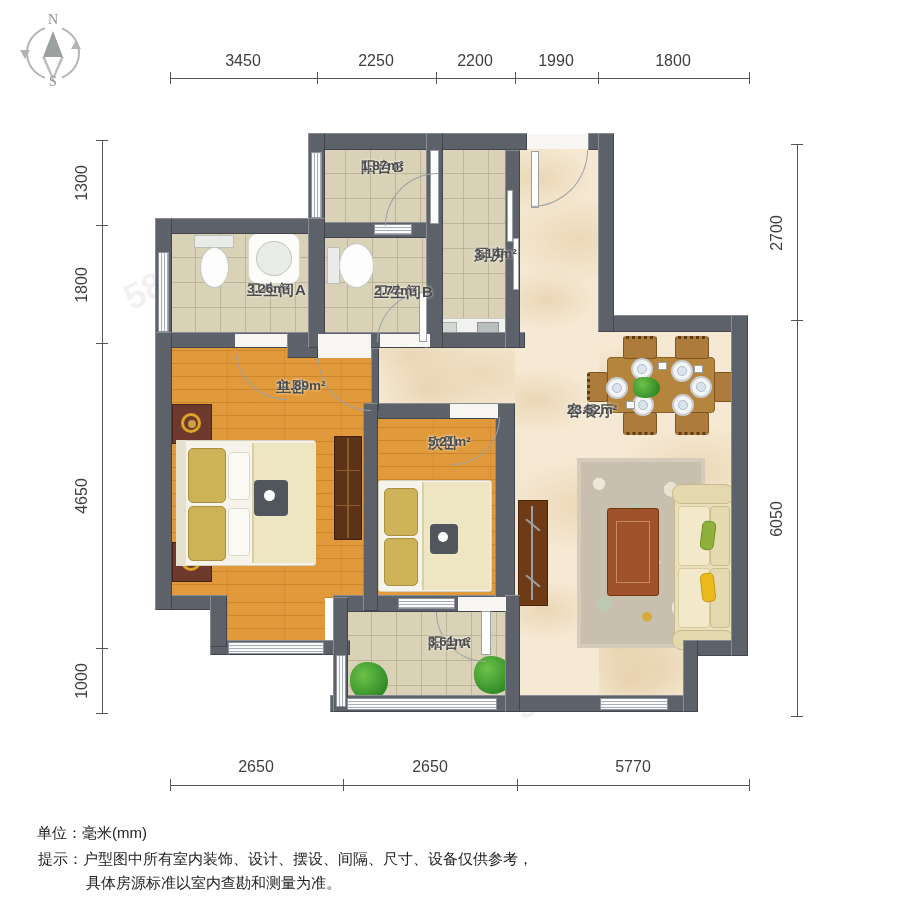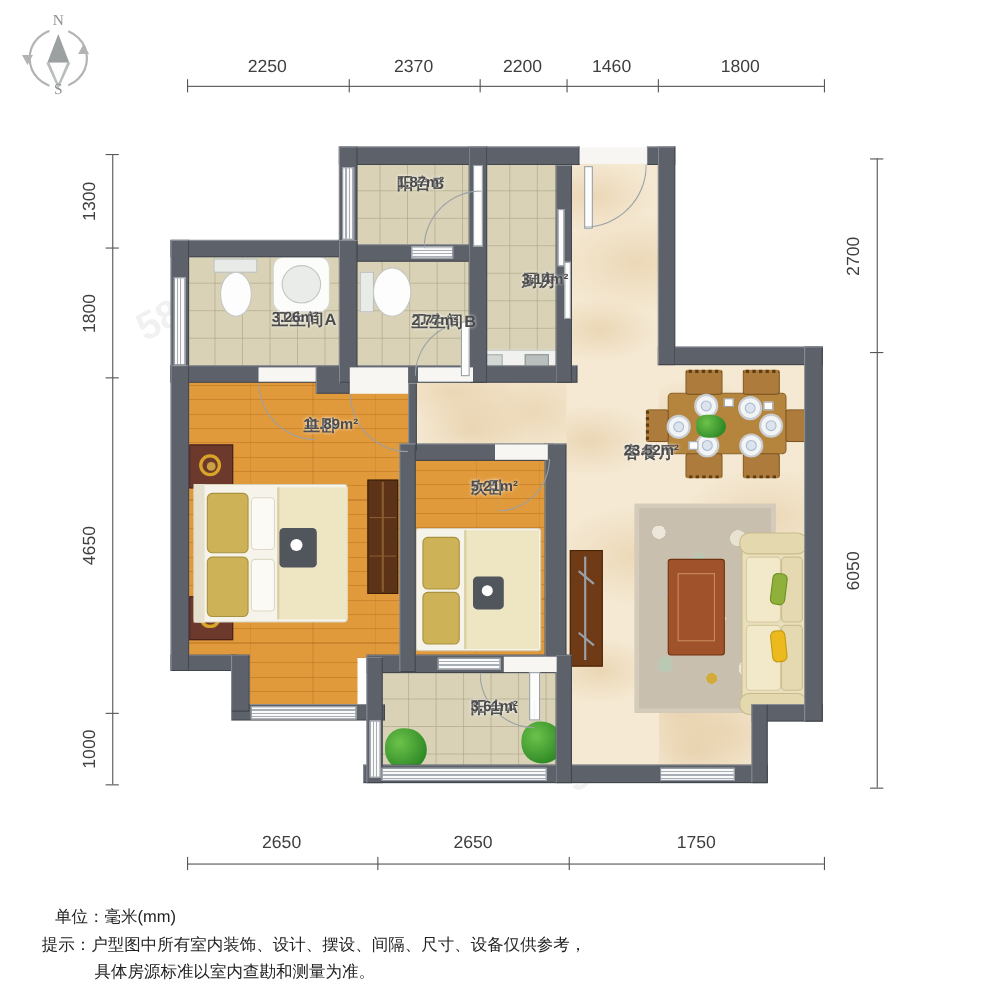--- a/index.html
+++ b/index.html
@@ -305,24 +305,24 @@
     <span class="rarea">3.61m²</span>
   </div>
 
   <i class="dline" style="left:170px;top:78px;width:579px;height:1px"></i>
   <i class="tick" style="left:170px;top:72px;width:1px;height:12px"></i>
   <i class="tick" style="left:317px;top:72px;width:1px;height:12px"></i>
   <i class="tick" style="left:436px;top:72px;width:1px;height:12px"></i>
   <i class="tick" style="left:515px;top:72px;width:1px;height:12px"></i>
   <i class="tick" style="left:598px;top:72px;width:1px;height:12px"></i>
   <i class="tick" style="left:749px;top:72px;width:1px;height:12px"></i>
-  <span class="dim" style="left:208px;top:52px">2250</span>
-  <span class="dim" style="left:341px;top:52px">2370</span>
+  <span class="dim" style="left:208px;top:52px">3450</span>
+  <span class="dim" style="left:341px;top:52px">2250</span>
   <span class="dim" style="left:440px;top:52px">2200</span>
-  <span class="dim" style="left:521px;top:52px">1460</span>
+  <span class="dim" style="left:521px;top:52px">1990</span>
   <span class="dim" style="left:638px;top:52px">1800</span>
 
   <i class="dline" style="left:102px;top:140px;width:1px;height:573px"></i>
   <i class="tick" style="left:96px;top:140px;width:12px;height:1px"></i>
   <i class="tick" style="left:96px;top:225px;width:12px;height:1px"></i>
   <i class="tick" style="left:96px;top:343px;width:12px;height:1px"></i>
   <i class="tick" style="left:96px;top:648px;width:12px;height:1px"></i>
   <i class="tick" style="left:96px;top:713px;width:12px;height:1px"></i>
   <span class="dim vert" style="left:47px;top:174px">1300</span>
   <span class="dim vert" style="left:47px;top:276px">1800</span>
@@ -336,19 +336,19 @@
   <span class="dim vert" style="left:742px;top:224px">2700</span>
   <span class="dim vert" style="left:742px;top:510px">6050</span>
 
   <i class="dline" style="left:170px;top:785px;width:579px;height:1px"></i>
   <i class="tick" style="left:170px;top:779px;width:1px;height:12px"></i>
   <i class="tick" style="left:343px;top:779px;width:1px;height:12px"></i>
   <i class="tick" style="left:517px;top:779px;width:1px;height:12px"></i>
   <i class="tick" style="left:749px;top:779px;width:1px;height:12px"></i>
   <span class="dim" style="left:221px;top:758px">2650</span>
   <span class="dim" style="left:395px;top:758px">2650</span>
-  <span class="dim" style="left:598px;top:758px">1750</span>
-
-  <span class="foot" style="left:50px;top:824px">单位：毫米(mm)</span>
+  <span class="dim" style="left:598px;top:758px">5770</span>
+
+  <span class="foot" style="left:37px;top:824px">单位：毫米(mm)</span>
   <span class="foot" style="left:38px;top:850px">提示：户型图中所有室内装饰、设计、摆设、间隔、尺寸、设备仅供参考，</span>
   <span class="foot" style="left:86px;top:874px">具体房源标准以室内查勘和测量为准。</span>
 
 </div>
 
 </body></html>

